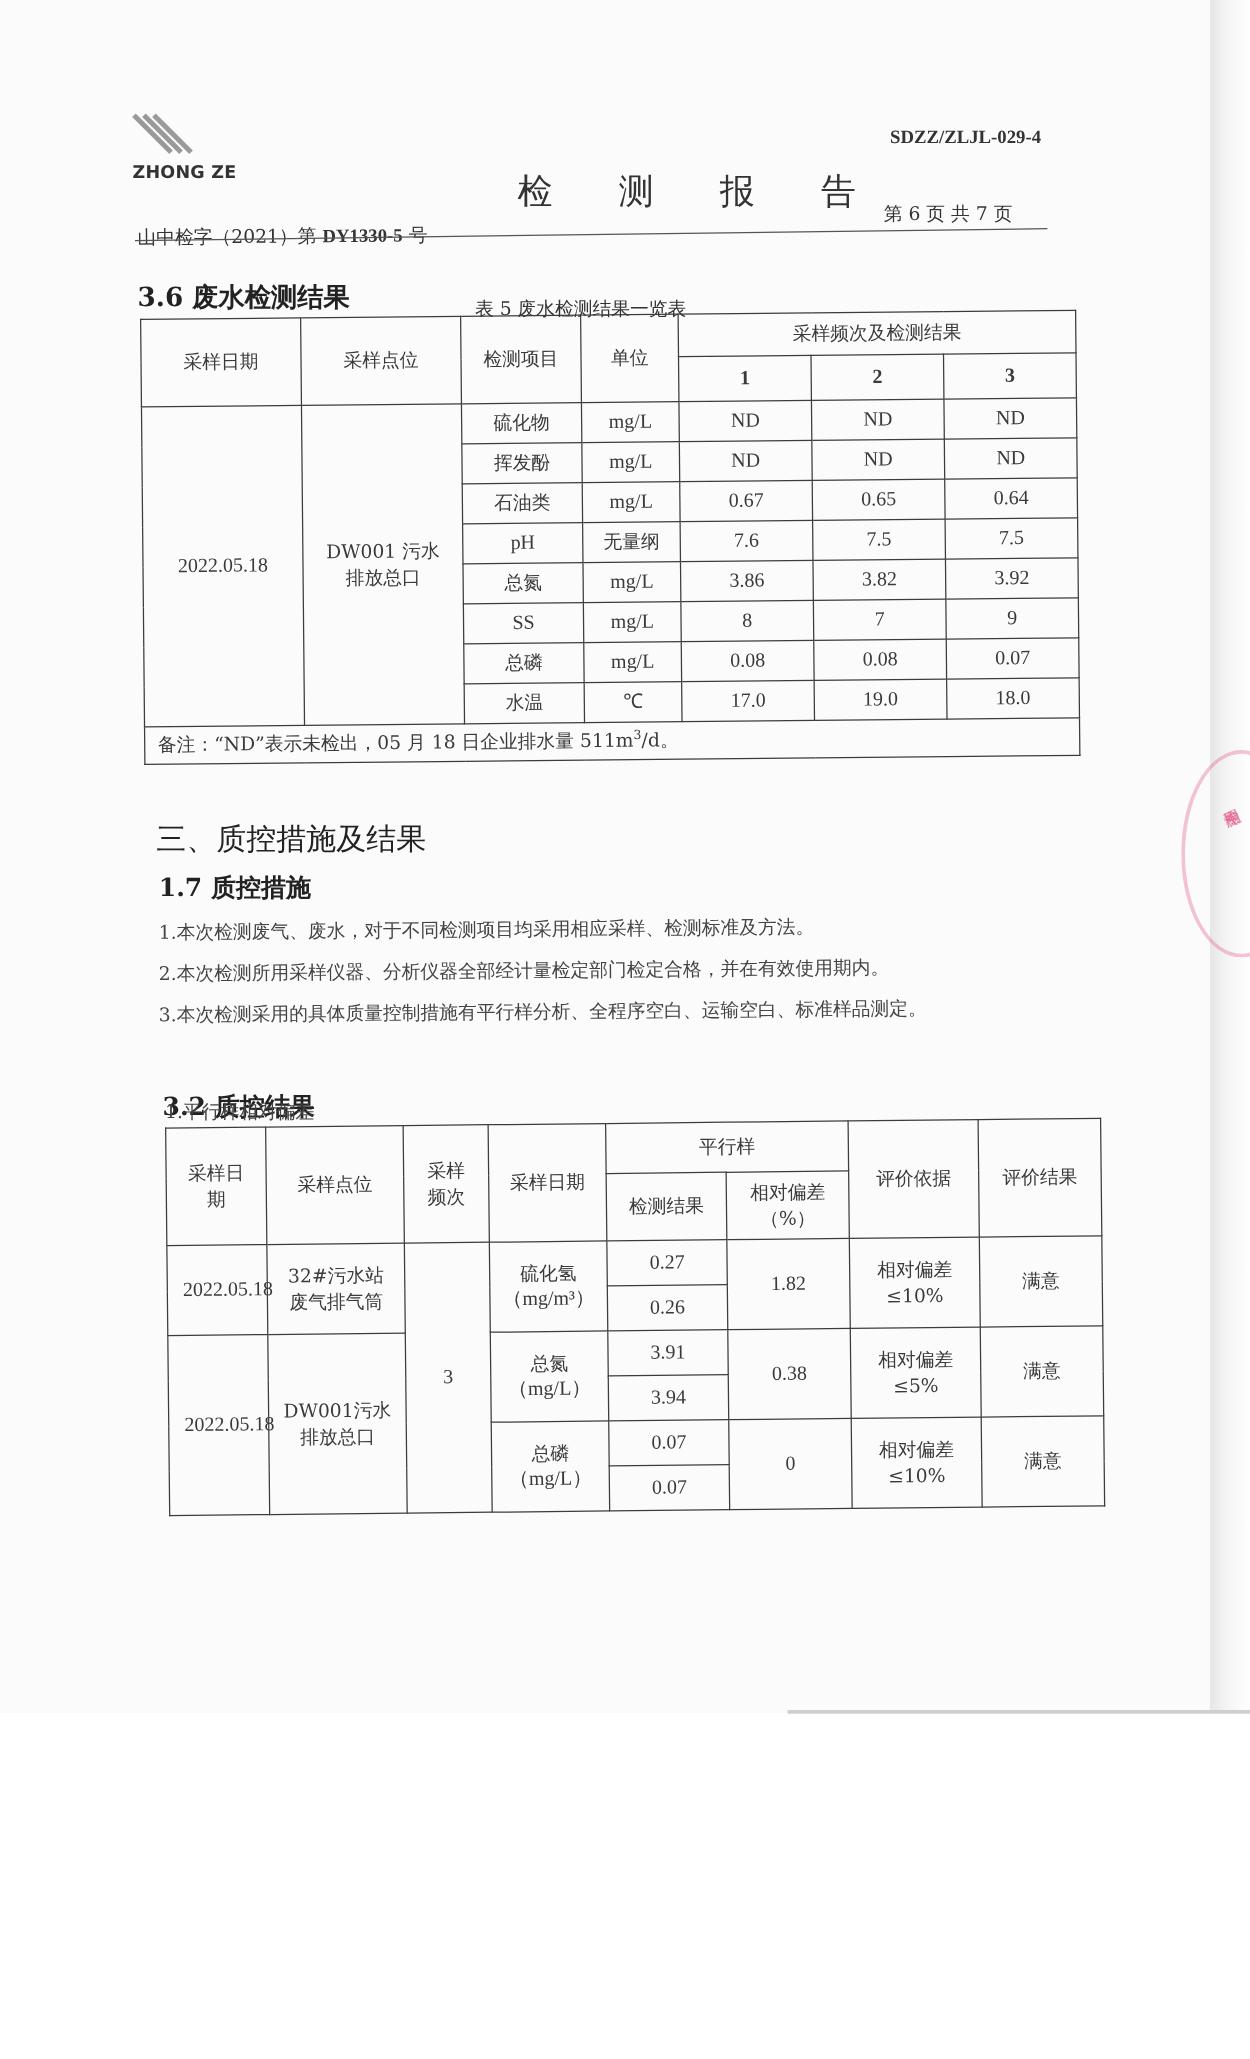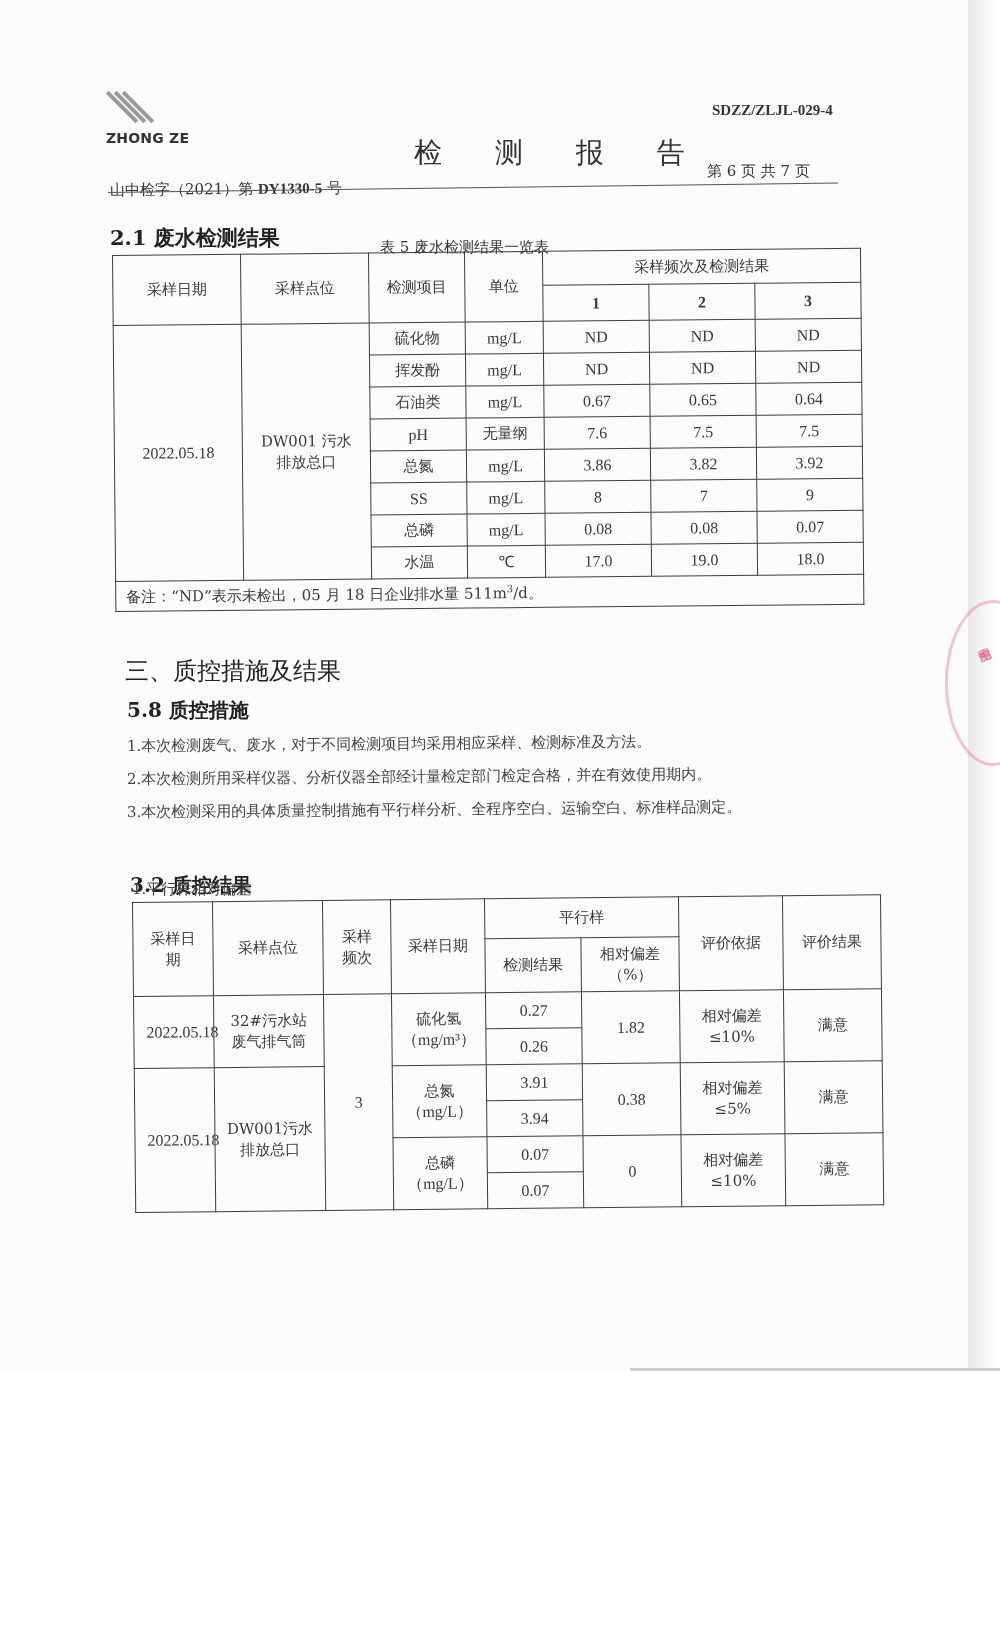--- a/index.html
+++ b/index.html
@@ -104,21 +104,21 @@
 <div class="abs doc-code">SDZZ/ZLJL-029-4</div>
 <div class="abs doc-title">检 测 报 告</div>
 <div class="abs report-no">
   <span>山中检字（2021）第</span>
   <b>DY1330-5</b>
   <span>号</span>
 </div>
 <div class="abs page-info">第 6 页  共 7 页</div>
 <div class="abs header-rule"></div>
 
-<div class="abs h2" style="left:110px; top:224px;">2.1 废水检测结果</div>
+<div class="abs h2" style="left:110px; top:224px;">3.6 废水检测结果</div>
 <div class="abs caption" style="left:380px; top:238px;">表 5   废水检测结果一览表</div>
 
 <div class="abs t1">
   <table style="width:748px;">
     <colgroup>
       <col style="width:128px">
         <col style="width:128px">
         <col style="width:96px">
         <col style="width:78px">
       <col style="width:106px">
@@ -199,21 +199,21 @@
     <tr style="height:30px;">
       <td colspan="7" class="note-cell">
         <span>备注：“ND”表示未检出，05 月 18 日企业排水量 511m</span><sup>3</sup><span>/d。</span>
       </td>
     </tr>
   </tbody>
     </table>
 </div>
 
 <div class="abs h2-light" style="left:125px; top:655px;">三、质控措施及结果</div>
-<div class="abs h2" style="left:127px; top:697px; font-size:20px;">5.8  质控措施</div>
+<div class="abs h2" style="left:127px; top:697px; font-size:20px;">1.7  质控措施</div>
 <div class="abs para" style="left:127px; top:737px; transform:rotate(-0.5deg); transform-origin:left;">1.本次检测废气、废水，对于不同检测项目均采用相应采样、检测标准及方法。</div>
 <div class="abs para" style="left:127px; top:770px; transform:rotate(-0.5deg); transform-origin:left;">2.本次检测所用采样仪器、分析仪器全部经计量检定部门检定合格，并在有效使用期内。</div>
 <div class="abs para" style="left:127px; top:803px; transform:rotate(-0.5deg); transform-origin:left;">3.本次检测采用的具体质量控制措施有平行样分析、全程序空白、运输空白、标准样品测定。</div>
 
 <div class="abs h2" style="left:130px; top:872px; font-size:20px;">3.2  质控结果</div>
 <div class="abs para" style="left:132px; top:880px;">1.平行样相对偏差</div>
 
 <div class="abs t2" style="top:902px;">
   <table style="width:748px;">
     <colgroup>

